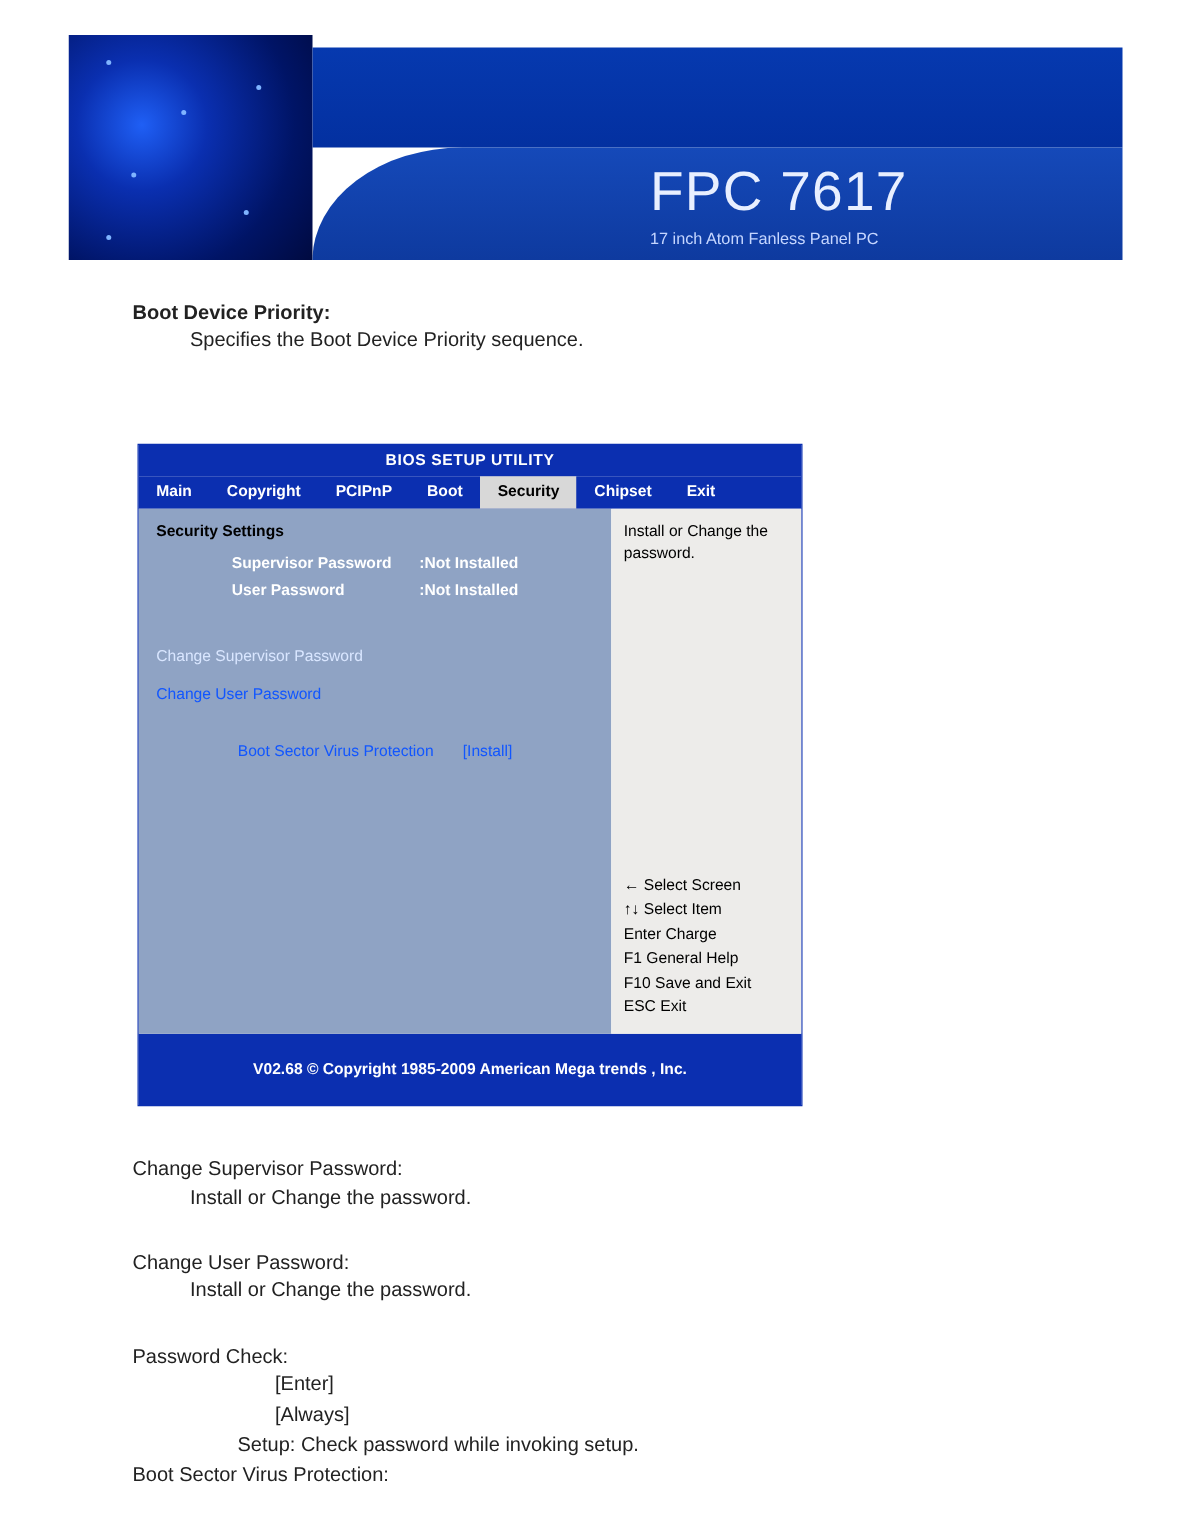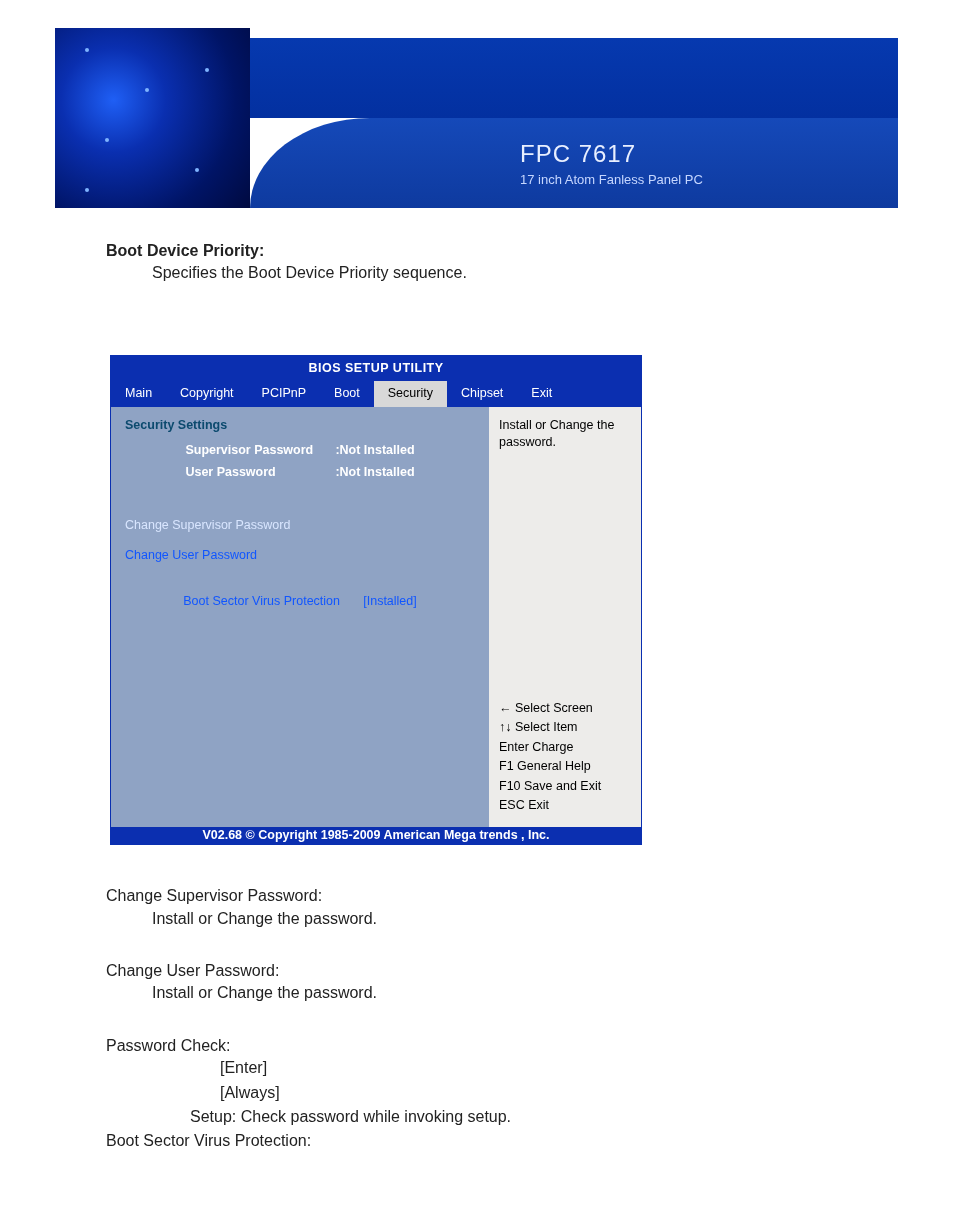--- a/index.html
+++ b/index.html
@@ -2,40 +2,40 @@
 <html><head>
 <meta charset="utf-8">
 <style>
 body { margin:0; padding:0; font-family: Arial, Helvetica, sans-serif; background:#fff; width:954px; }
 .page { width:954px; background:#fff; position:relative; }
 .header-band { position:relative; height:210px; background:#fff; }
 .header-image { position:absolute; top:28px; left:55px; width:195px; height:180px; background:radial-gradient(circle at 30% 40%, #1f5ff5 0%, #0a2fb0 30%, #001466 70%, #000a40 100%); overflow:hidden; }
 .header-dot { position:absolute; width:4px; height:4px; border-radius:50%; background:#7fb4ff; }
 .header-mid { position:absolute; top:38px; left:250px; right:56px; height:80px; background:linear-gradient(#0639af,#0330a0); }
 .header-swoop { position:absolute; top:118px; left:250px; right:56px; height:90px; background:linear-gradient(#1549b9,#0e3a9f); border-top-left-radius:120px 90px; display:flex; flex-direction:column; justify-content:center; padding-left:270px; color:#d3e2ff; }
-.header-swoop h1 { margin:0; font-size:24px; font-weight:400; letter-spacing:1px; color:#e8efff; }
+.header-swoop h1 { margin:0; font-size:44px; font-weight:400; letter-spacing:1px; color:#e8efff; }
 .header-swoop .sub { font-size:13px; color:#c5d6ff; margin-top:4px; }
 .content { padding:30px 60px 10px 110px; font-size:16px; color:#222; line-height:1.4; }
 .sec-title { font-weight:bold; margin-left:-4px; }
 .sec-body { margin-left:42px; margin-bottom:30px; }
 .bios-box { margin:70px auto 40px 0; width:530px; border:1px solid #0a2fb0; font-family:"Verdana",sans-serif; font-size:12.5px; }
 .bios-title { background:#0b2fb0; color:#fff; font-weight:bold; text-align:center; padding:4px 0; letter-spacing:.5px; }
-.bios-tabs { display:flex; background:#0b2fb0; color:#fff; font-weight:normal; }
+.bios-tabs { display:flex; background:#0b2fb0; color:#fff; font-weight:bold; }
 .bios-tab { padding:4px 14px; }
 .bios-tab.active { background:#d8d8d8; color:#000; }
 .bios-body { display:flex; }
 .bios-left { flex:0 0 350px; background:#8fa3c4; color:#fff; padding:10px 14px 90px 14px; min-height:320px; }
-.bios-left .heading { color:#0c4a6e; font-weight:bold; margin-bottom:8px; }
+.bios-left .heading { color:#000000; font-weight:bold; margin-bottom:8px; }
 .bios-row { display:flex; margin-bottom:4px;justify-content:center; }
 .bios-row .lbl { width:150px; }
 .bios-link { color:#1156ff; margin:12px 0 4px 0; }
 .bios-right { flex:1; background:#edecea; color:#000; padding:10px 10px 10px 10px; display:flex; flex-direction:column; justify-content:space-between; }
 .bios-help-top { min-height:180px; }
 .bios-keys div { margin-bottom:2px; }
-.bios-footer { background:#0b2fb0; color:#fff; text-align:center; font-weight:bold; padding:0 0; }
+.bios-footer { background:#0b2fb0; color:#fff; text-align:center; font-weight:bold; padding:20px 0; }
 .option-list { margin-left:110px; }
 .option-list div { margin-bottom:2px; }
 .expl { margin-left:80px; margin-bottom:2px; }
 .footer { margin-top:10px; padding:10px 35px 20px 35px; font-size:11.5px; color:#0b2fb0; display:flex; justify-content:space-between; align-items:flex-start; }
 </style>
 </head>
 <body>
 
 <div class="page">
   <div class="header-band">
@@ -79,21 +79,21 @@
           <div class="bios-row">
             <span class="lbl" style="font-weight:bold">User Password</span>
             <span style="font-weight:bold">:Not Installed</span>
           </div>
           <div style="height:20px"></div>
           <div class="bios-link" style="color:#d9e6ff">Change Supervisor Password</div>
           <div class="bios-link">Change User Password</div>
           <div style="height:25px"></div>
           <div class="bios-row">
             <span style="color:#1156ff;width:180px">Boot Sector Virus Protection</span>
-            <span style="color:#1156ff">[Installed]</span>
+            <span style="color:#1156ff">[Install]</span>
           </div>
         </div>
         <div class="bios-right">
           <div class="bios-help-top">Install or Change the password.</div>
           <div class="bios-keys">
             <div>←     Select Screen</div>
             <div>↑↓     Select Item</div>
             <div>Enter Charge</div>
             <div>F1     General Help</div>
             <div>F10   Save and Exit</div>

